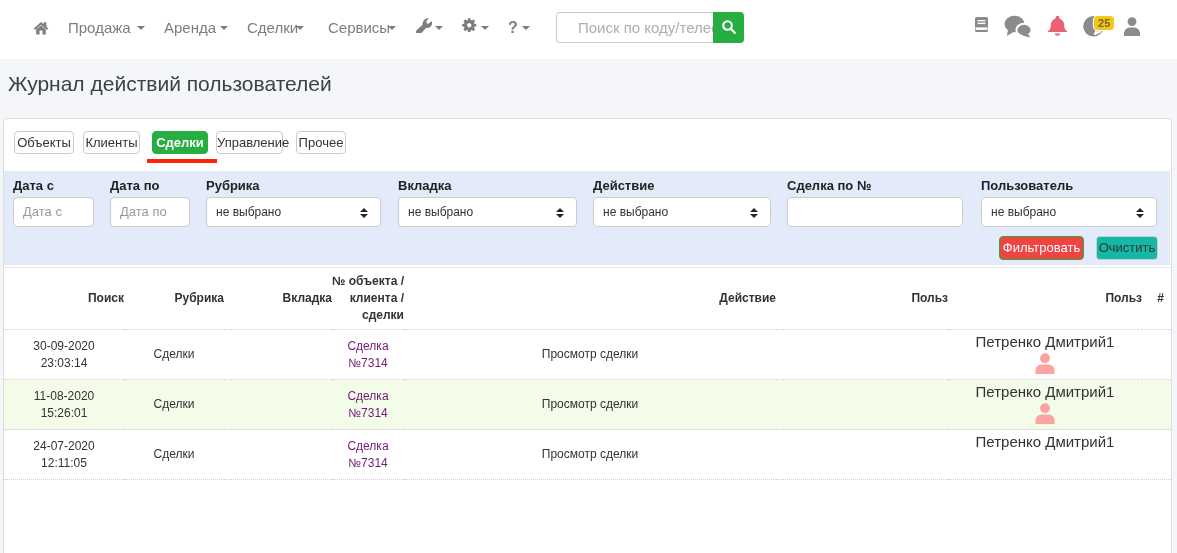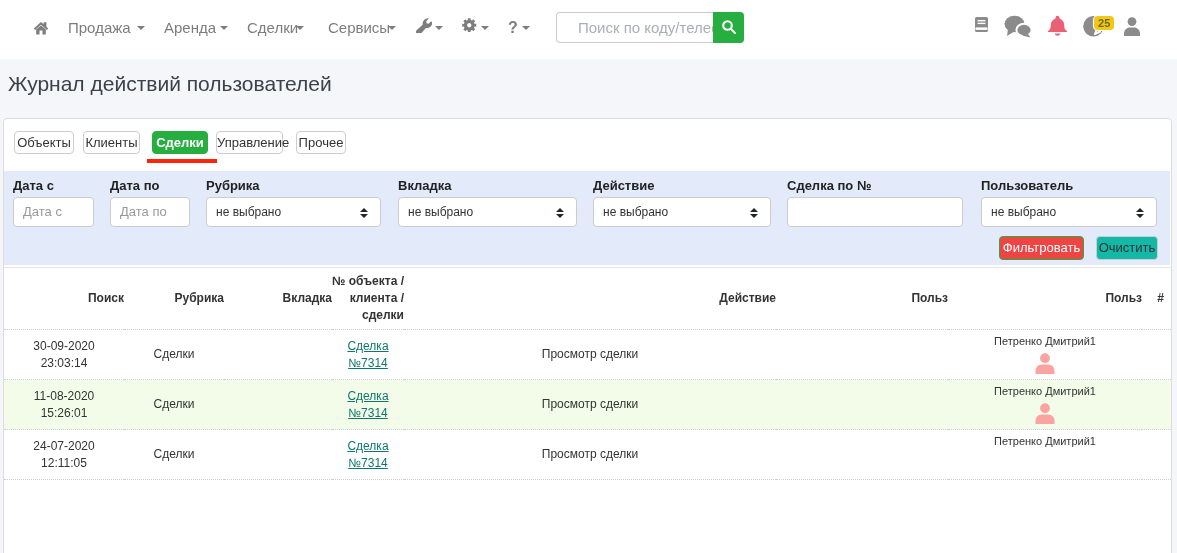--- a/index.html
+++ b/index.html
@@ -31,22 +31,22 @@
 .ar:before{content:"";position:absolute;left:0;top:0;border-left:4px solid transparent;border-right:4px solid transparent;border-bottom:4.5px solid #20262c}
 .ar:after{content:"";position:absolute;left:0;bottom:0;border-left:4px solid transparent;border-right:4px solid transparent;border-top:4.5px solid #20262c}
 .fbtn{position:absolute;top:65px;height:24px;font-size:13px;line-height:22px;text-align:center;border-radius:4px}
 #bfilt{left:995px;width:85px;background:#ef4444;color:#fff;border:1px solid #27ae41}
 #bclr{left:1092px;width:62px;background:#14b8a6;color:#333;border:1px solid #ccc}
 
 #tbl{position:absolute;left:0px;top:148px;width:1167px;border-collapse:collapse;table-layout:fixed;border-top:1px solid #e6e6e6}
 #tbl th{font-size:12px;color:#333;font-weight:bold;text-align:right;vertical-align:middle;height:62px;line-height:17px;border-bottom:1px dotted #cfcfcf}
 #tbl td{font-size:12px;color:#333;text-align:center;vertical-align:middle;height:50px;line-height:17px;border-bottom:1px dotted #cfcfcf;padding:0}
 tr.g td{background:#f2fce8}
-#tbl a{color:#0f766e;text-decoration:underline}
-.uname{font-size:11px;line-height:13px;display:block;margin-top:5px}
+#tbl a{color:#701a75;}
+.uname{font-size:15px;line-height:13px;display:block;margin-top:5px}
 .uicon{display:block;margin:5px auto 0}
 .uc{vertical-align:top !important}
 </style></head>
 <body>
 <div id="nav">
   <svg class="abs" style="left:33px;top:19px" width="16" height="16" viewBox="0 0 16 16">
       <path fill="#7d7d7d" d="M0.8 9.4 L8 3 L10.6 5.3 V3.2 H13.4 V7.8 L15.2 9.4 L13.9 10.9 L8 5.8 L2.1 10.9 Z"></path>
       <path fill="#7d7d7d" d="M3.2 10.6 L8 6.5 L12.8 10.6 V15.6 H9.5 V11.4 H6.5 V15.6 H3.2 Z"></path>
     </svg>
   <span class="nitem" style="left:68px">Продажа</span><span class="caret" style="left:137px;top:26px"></span>

